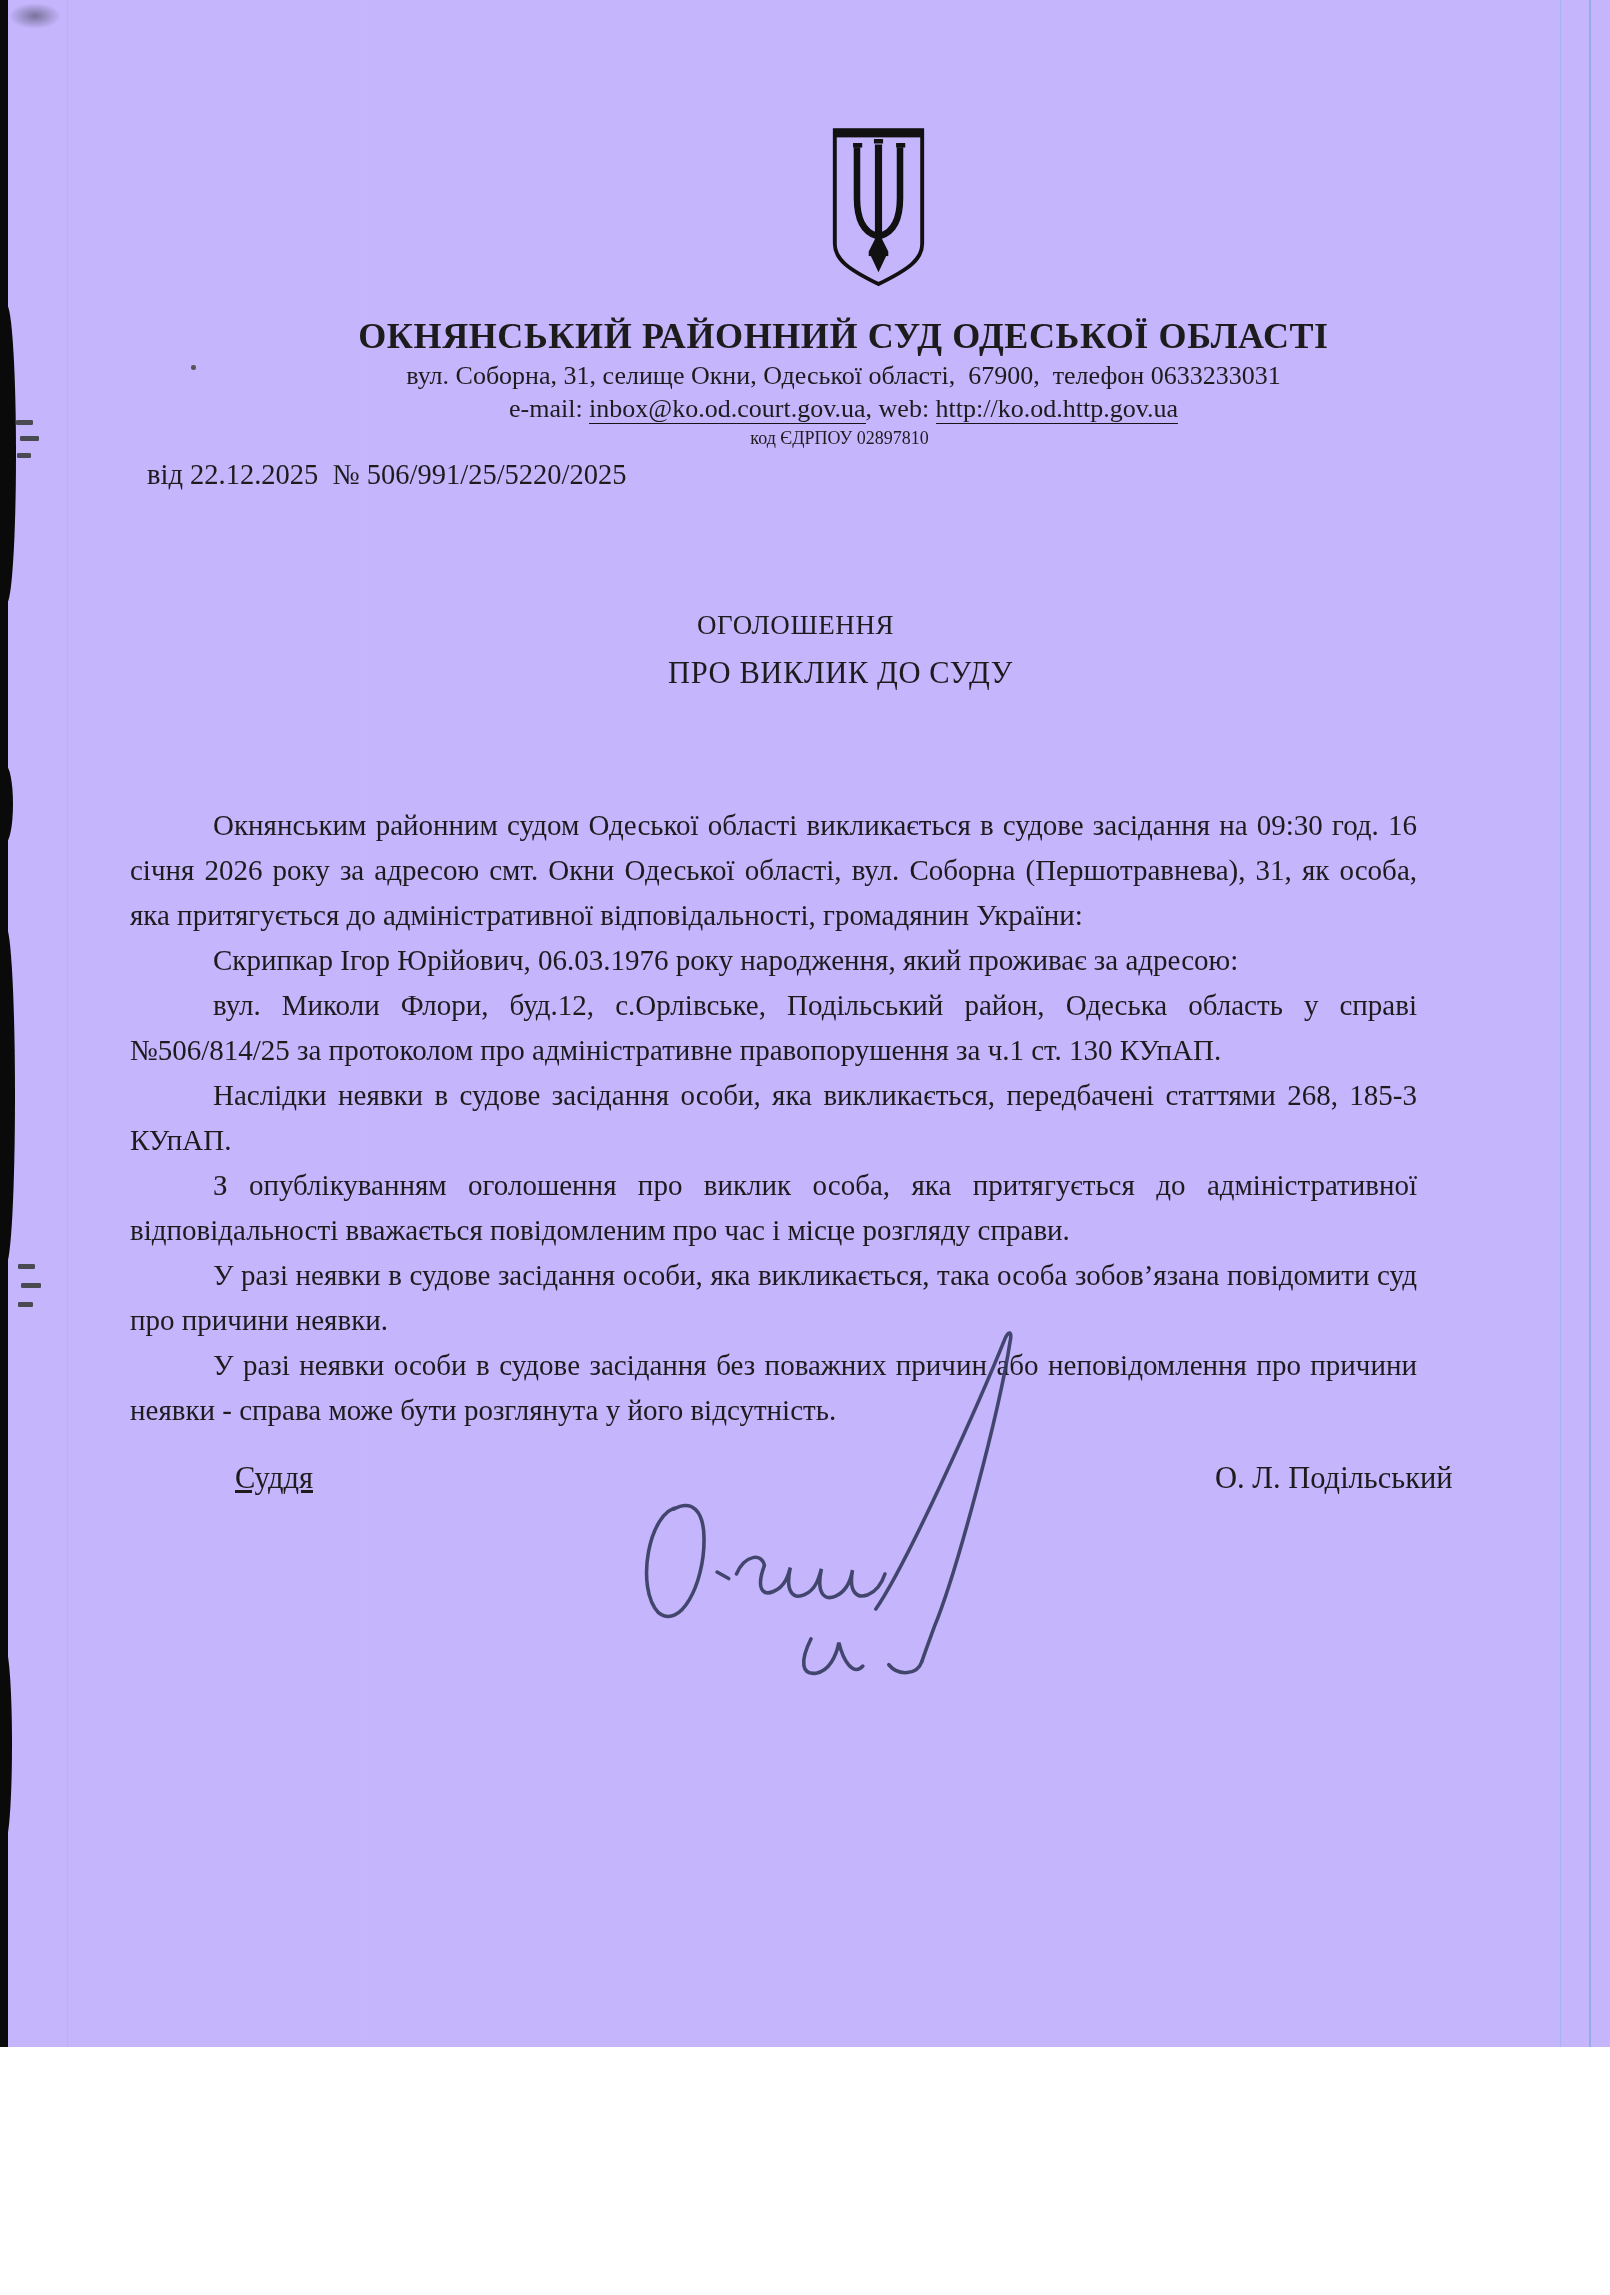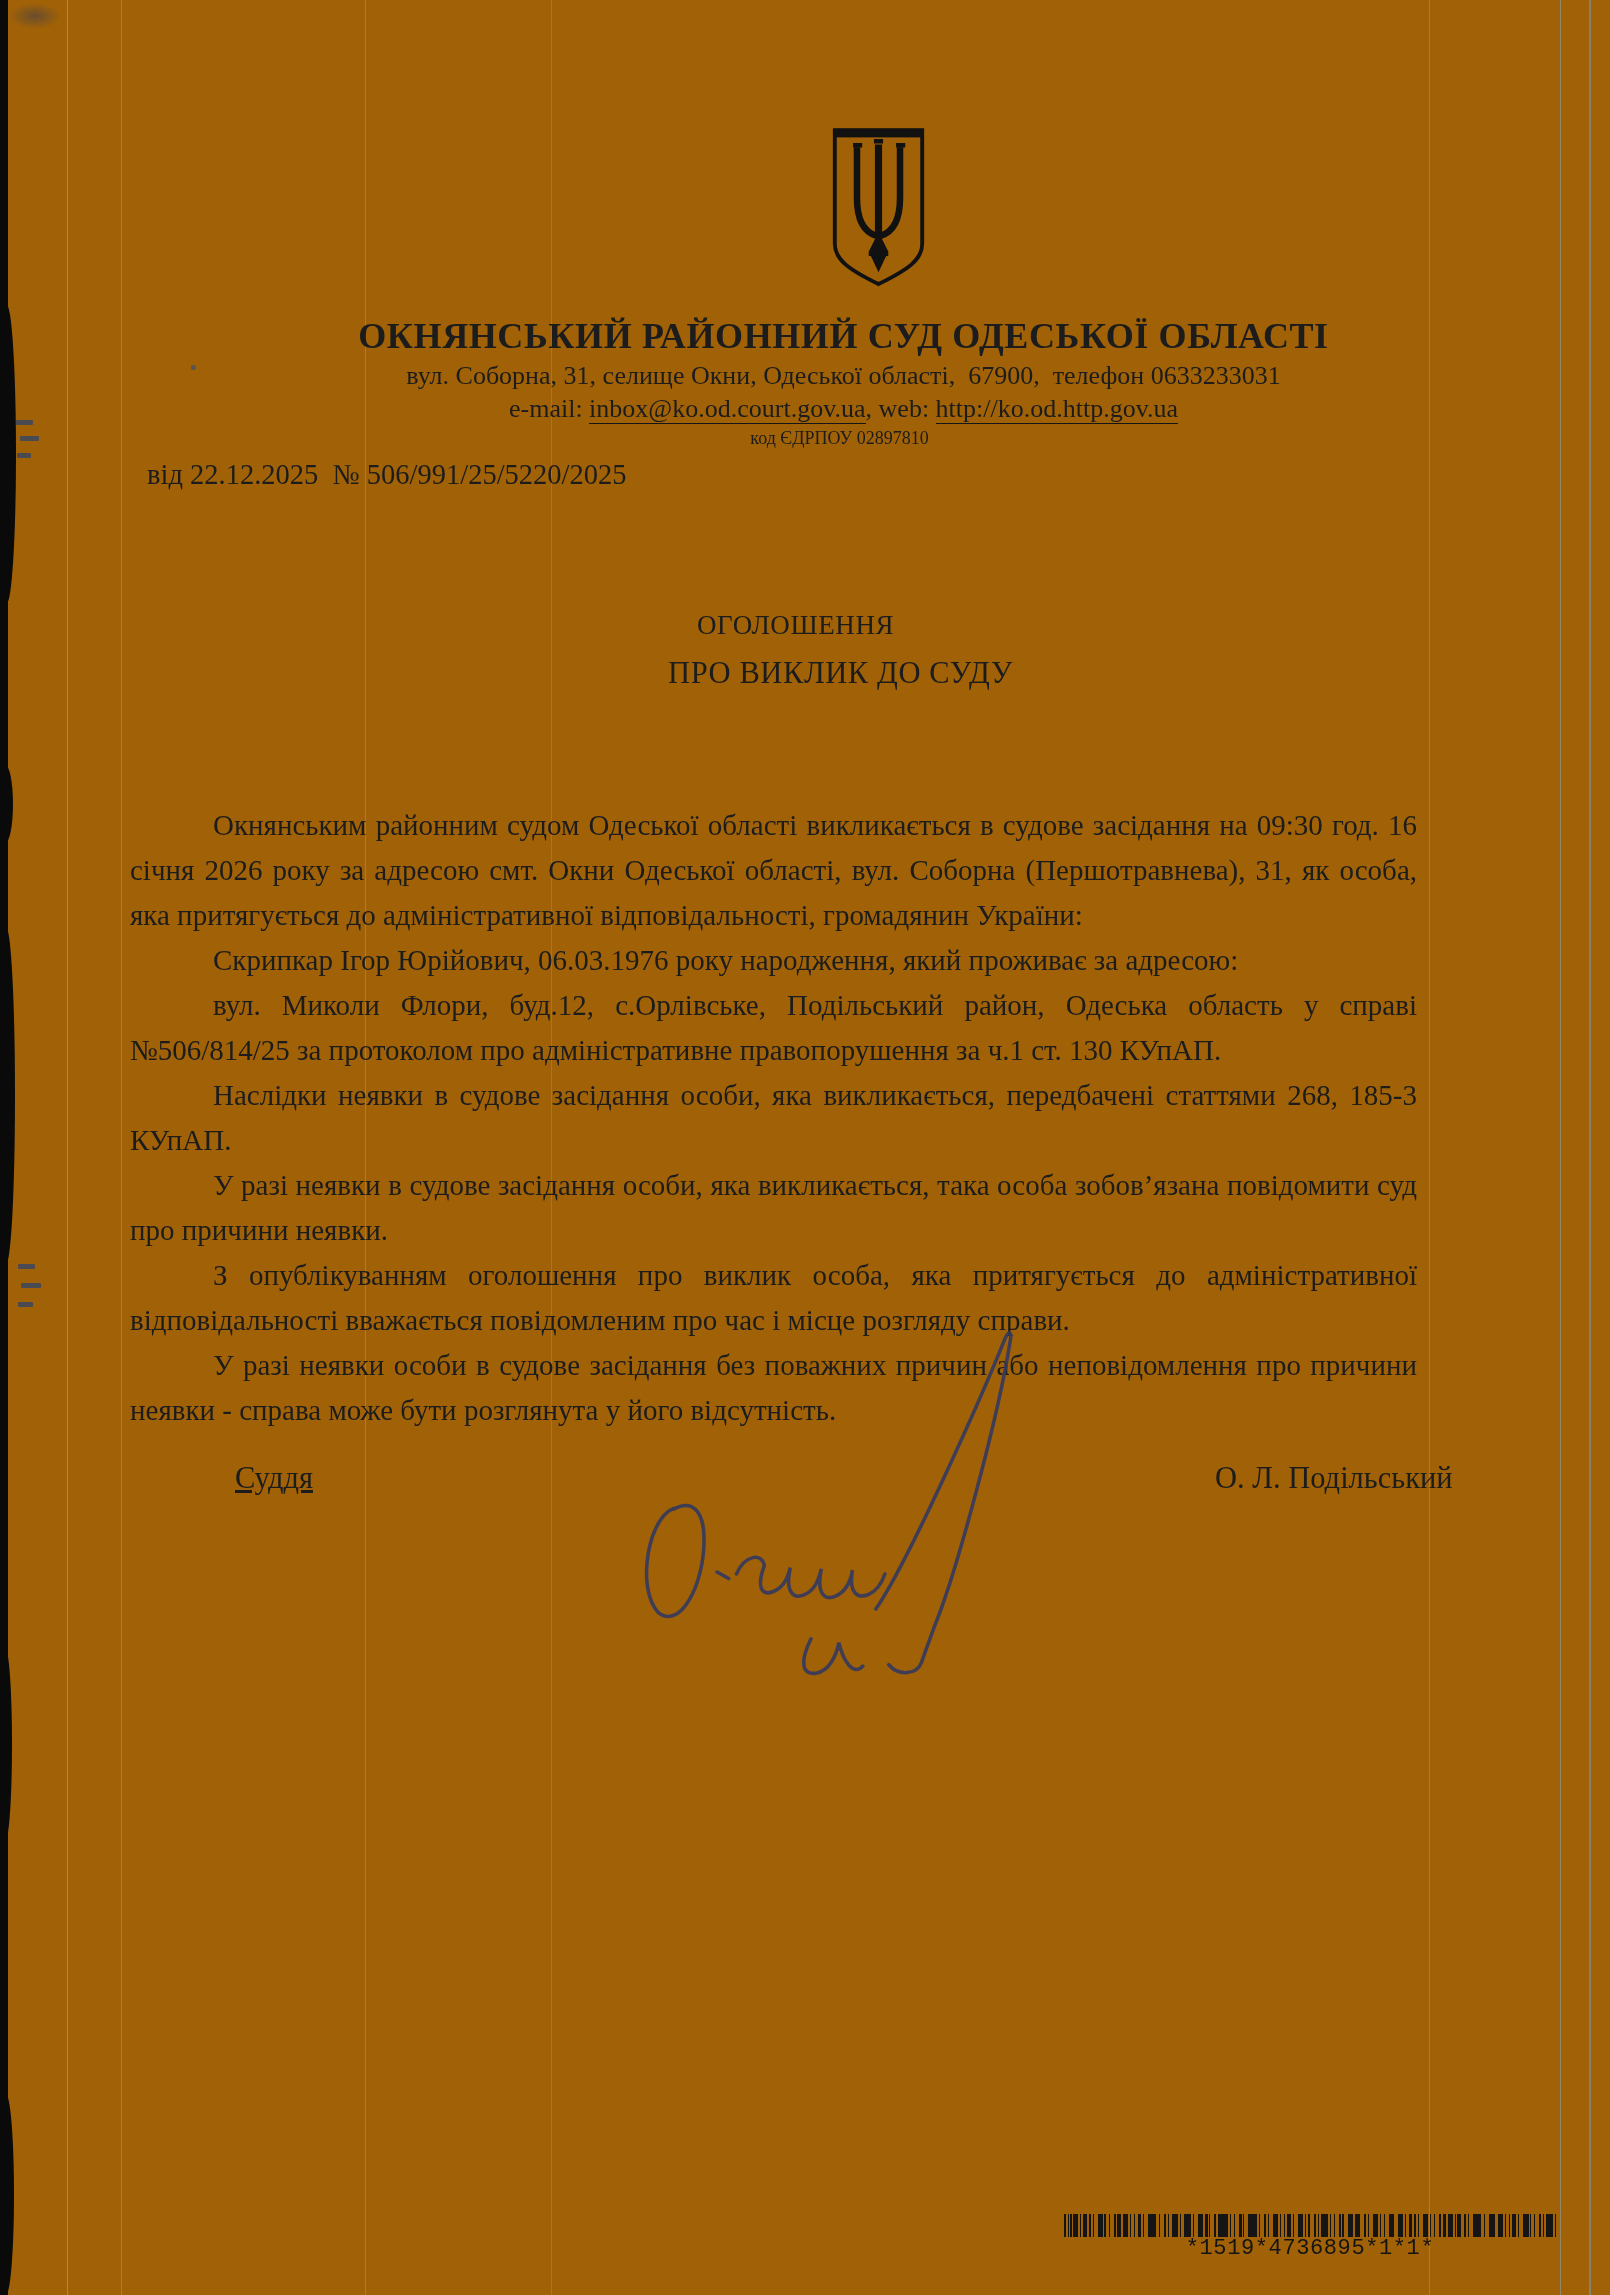--- a/index.html
+++ b/index.html
@@ -1,19 +1,19 @@
 <!DOCTYPE html>
 <html style="font-size:10.4px"><head>
 <meta charset="utf-8">
 <style>
   html,body{margin:0;padding:0;background:#ffffff;}
   .page{
     position:relative;
-    width:1610px;height:2295px;
-    background:#a16207;
+    width:1610px;height:2047px;
+    background:#c4b5fd;
     overflow:hidden;
     font-family:"Liberation Serif", serif;
     color:#1c1c1c;
   }
   .abs{position:absolute;}
   .pre{white-space:pre;}
   .center{text-align:center;}
 
   
   .court-name{
@@ -129,22 +129,22 @@
   <div class="abs date-line pre">від 22.12.2025  № 506/991/25/5220/2025</div>
 
   <div class="abs title-1">ОГОЛОШЕННЯ</div>
   <div class="abs title-2">ПРО ВИКЛИК ДО СУДУ</div>
 
   <div class="abs body-text">
     <p>Окнянським районним судом Одеської області викликається в судове засідання на 09:30 год. 16 січня 2026 року за адресою смт. Окни Одеської області, вул. Соборна (Першотравнева), 31, як особа, яка притягується до адміністративної відповідальності, громадянин України:</p>
     <p>Скрипкар Ігор Юрійович, 06.03.1976 року народження, який проживає за адресою:</p>
     <p>вул. Миколи Флори, буд.12, с.Орлівське, Подільський район, Одеська область у справі №506/814/25 за протоколом про адміністративне правопорушення за ч.1 ст. 130 КУпАП.</p>
     <p>Наслідки неявки в судове засідання особи, яка викликається, передбачені статтями 268, 185-3 КУпАП.</p>
+    <p>З опублікуванням оголошення про виклик особа, яка притягується до адміністративної відповідальності вважається повідомленим про час і місце розгляду справи.</p>
     <p>У разі неявки в судове засідання особи, яка викликається, така особа зобов’язана повідомити суд про причини неявки.</p>
-    <p>З опублікуванням оголошення про виклик особа, яка притягується до адміністративної відповідальності вважається повідомленим про час і місце розгляду справи.</p>
     <p>У разі неявки особи в судове засідання без поважних причин або неповідомлення про причини неявки - справа може бути розглянута у його  відсутність.</p>
   </div>
 
   <div class="abs sig-role">Суддя</div>
 
   <svg class="abs signature-svg" width="493" height="363" viewBox="0 0 760 560">
     <g fill="none" stroke="#343a5e" stroke-width="5.5" stroke-linecap="round" opacity="0.9">
       <path d="M165,295 C120,300 98,420 135,458 C168,484 205,415 205,345 C205,298 185,283 158,298"></path>
       <path d="M225,395 l18,10"></path>
       <path d="M255,398 C268,368 295,365 298,385 C285,420 295,432 312,425 C330,418 335,400 338,388 C330,425 342,438 360,430 C378,422 383,402 386,390 C378,427 390,440 408,432 C426,424 432,404 434,392 C428,425 440,437 458,430 C472,424 480,410 484,398"></path>

